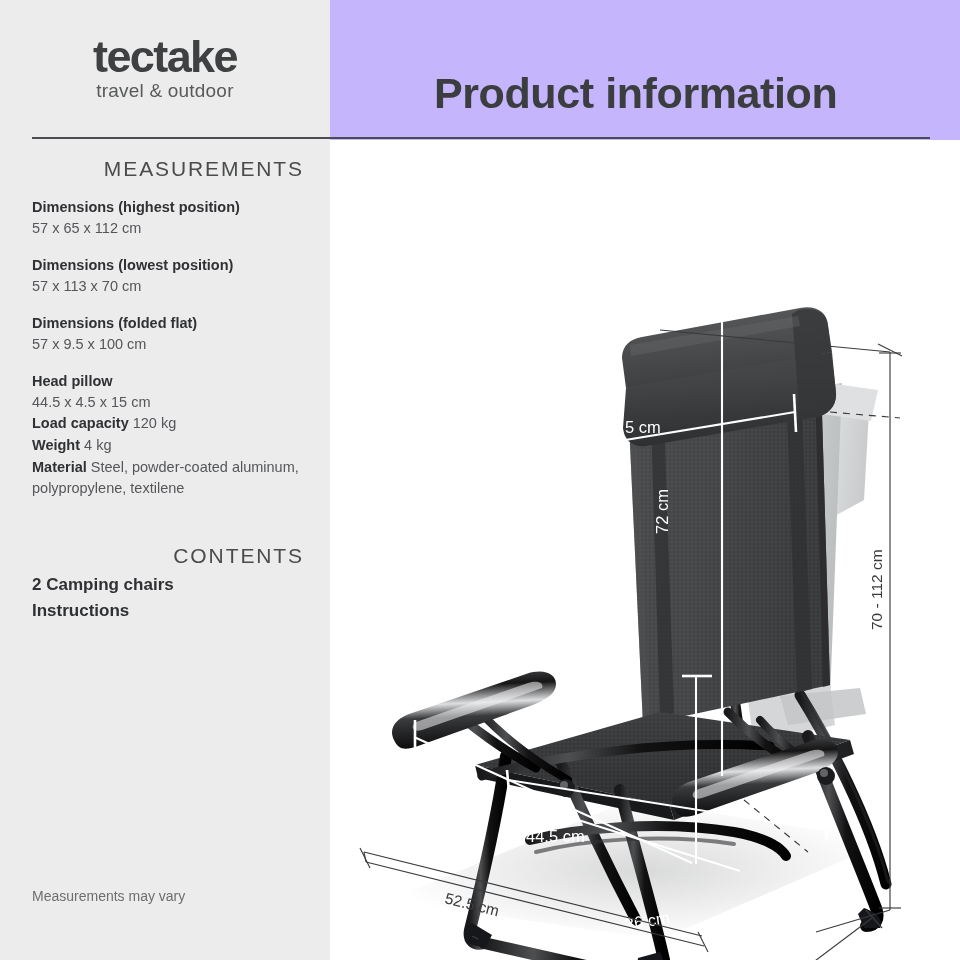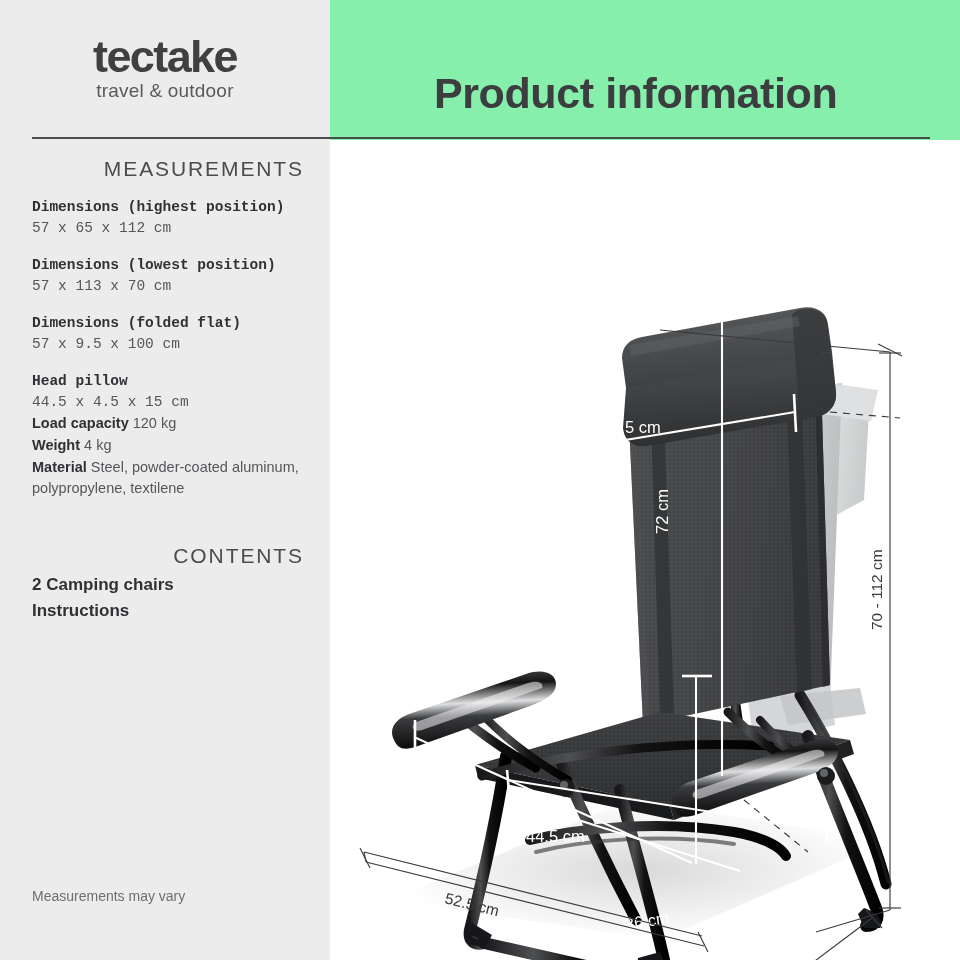--- a/index.html
+++ b/index.html
@@ -4,21 +4,21 @@
 <title>Product information</title>
 <style>
   html,body{margin:0;padding:0;}
   body{
     width:960px;height:960px;
     background:#ffffff;
     font-family:"Liberation Sans","DejaVu Sans",sans-serif;
     overflow:hidden;
     color:#3c3c3e;
   }
-  #page{position:relative;width:960px;height:960px;background:#86efac;overflow:hidden;}
+  #page{position:relative;width:960px;height:960px;background:#c4b5fd;overflow:hidden;}
 
   
   #sidebar{
     position:absolute;left:0;top:0;width:330px;height:960px;
     background:#ececec;
   }
   #brand{
     position:absolute;left:0;top:34px;width:330px;text-align:center;
   }
   #brand .wordmark{
@@ -28,21 +28,21 @@
   #brand .tagline{
     font-size:19px;color:#58595b;letter-spacing:.2px;
     margin-top:2px;line-height:1.1;
   }
 
   .sec-title{
     font-size:21px;letter-spacing:1.9px;color:#4a4b4d;
     font-weight:400;
     text-align:right;
   }
-  .blk{margin-top:16px;font-family:Liberation Mono, monospace;}
+  .blk{margin-top:16px;}
   .blk .lbl{font-size:14.5px;font-weight:bold;color:#303134;line-height:1.45;}
   .blk .val{font-size:14.5px;color:#55565a;line-height:1.45;}
   .kv{font-size:14.5px;color:#55565a;line-height:1.5;}
   .kv b{color:#303134;}
   .clist{font-size:17px;font-weight:bold;color:#303134;line-height:1.5;}
 
   #side-content{position:absolute;left:32px;top:157px;width:272px;}
   #measure-head{margin:0 0 14px 0;}
   #tech-head{margin:44px 0 14px 0;}
   #contents-head{margin:44px 0 4px 0;}

